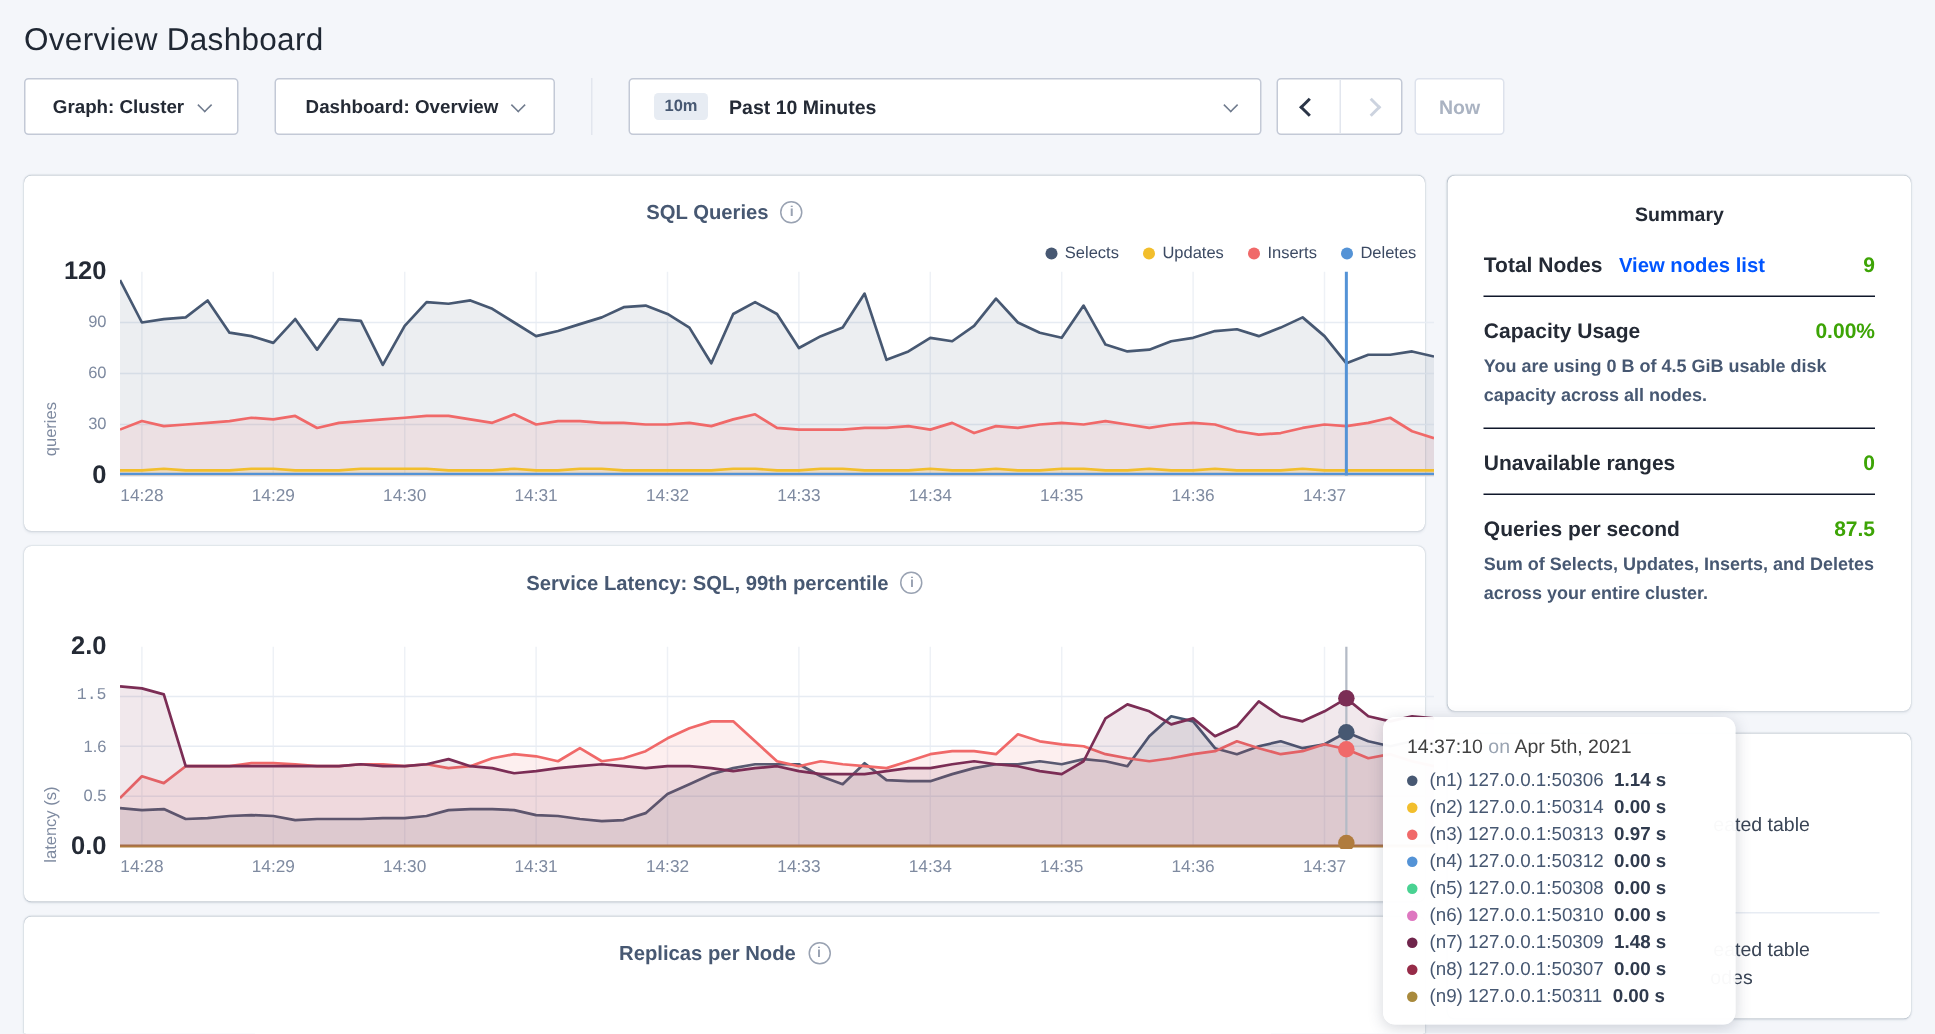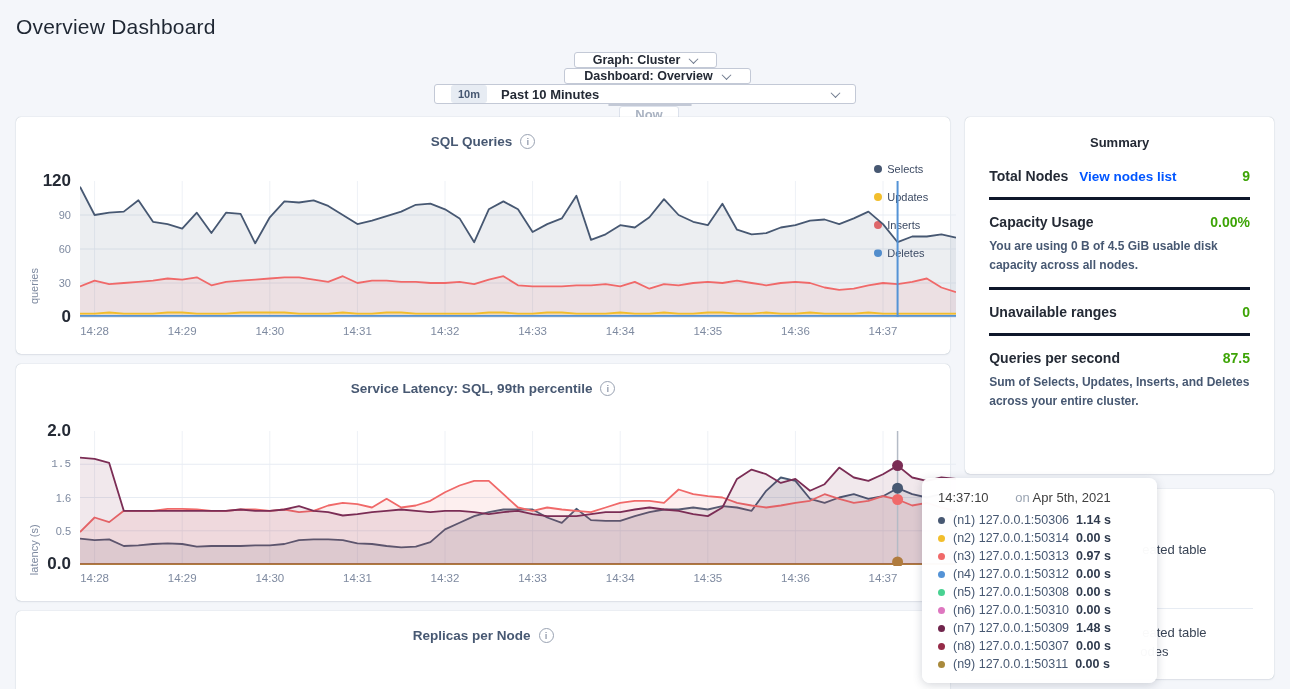--- a/index.html
+++ b/index.html
@@ -1,21 +1,21 @@
 <!DOCTYPE html>
 <html><head>
 <meta charset="utf-8">
 <style>
   * { margin:0; padding:0; box-sizing:border-box; }
   html,body { width:1290px; height:689px; overflow:hidden; }
   body { background:#f4f6fa; font-family:"Liberation Sans",sans-serif; position:relative; color:#242a35; }
 
   .page-title { font-size:21px; font-weight:500; color:#1f2733; padding:15px 0 0 16px; letter-spacing:.2px; }
 
-  .toolbar { display:flex; align-items:center; margin:13px 16px 1px; height:38px;flex-direction:column; }
+  .toolbar { display:flex; align-items:center; margin:13px 16px 1px; height:38px; }
   .dd { height:38px; border:1px solid #c3c9d6; border-radius:3px; background:#fff; display:flex; align-items:center; justify-content:center; gap:10px; font-size:12.5px; font-weight:700; color:#242a35; cursor:pointer; }
   .dd-graph { width:143px; }
   .dd-dash  { width:187px; margin-left:24px; }
   .chev { width:7px; height:7px; border-right:1.5px solid #6f7a8d; border-bottom:1.5px solid #6f7a8d; transform:rotate(45deg) translate(-1px,-1px); }
   .tb-divider { width:1px; height:38px; background:#e2e6ee; margin:0 24px; }
   .time-picker { width:422px; height:38px; border:1px solid #c3c9d6; border-radius:3px; background:#fff; display:flex; align-items:center; padding:0 16px; cursor:pointer; }
   .time-badge { background:#e7ecf3; color:#475872; font-size:11px; font-weight:700; border-radius:3px; padding:3px 7px; margin-right:14px; }
   .time-label { font-size:13px; font-weight:700; flex:1; }
   .arrow-group { margin-left:10px; display:flex; height:38px; border:1px solid #c3c9d6; border-radius:3px; background:#fff; overflow:hidden; }
   .arrow-btn { width:41px; display:flex; align-items:center; justify-content:center; cursor:pointer; }
@@ -29,48 +29,48 @@
   .col-left { width:944px; }
   .col-right { width:312px; }
   .card { background:#fff; border-radius:5px; box-shadow:0 0 1px rgba(67,90,111,.45), 0 1px 2px rgba(67,90,111,.10); }
   .chart-card { height:237px; margin-bottom:10px; position:relative; }
   .chart-card.cut { height:120px; margin-bottom:0; }
 
   .chart-header { display:flex; justify-content:center; align-items:center; gap:8px; padding-top:17px; }
   .chart-title { font-size:13.5px; font-weight:700; color:#475872; }
   .info-icon { width:15px; height:15px; border:1px solid #99a2b2; border-radius:50%; color:#99a2b2; font-size:9.5px; line-height:13px; text-align:center; cursor:pointer; font-weight:700; }
 
-  .legend { position:absolute; top:46px; right:22px; display:flex; gap:16px;flex-direction:column; }
+  .legend { position:absolute; top:46px; right:6px; display:flex; gap:16px; }
   .legend-item { display:flex; align-items:center; font-size:11px; color:#3c4a63; }
   .legend-dot { width:8px; height:8px; border-radius:50%; margin-right:5px; }
 
   .plot { position:absolute; left:64px; width:876px; }
   .plot svg { display:block; }
   .ytick { position:absolute; right:calc(100% + 9px); transform:translateY(-50%); font-size:11px; color:#7e8aa0; white-space:nowrap; }
   .ytick.b { color:#242a35; font-weight:700; font-size:17px; }
   .xtick { position:absolute; transform:translateX(-50%); font-size:11.5px; color:#7e8aa0; }
   .ylab { position:absolute; left:-52px; top:50%; transform:translate(0,-50%); writing-mode:vertical-rl; rotate:180deg; font-size:11px; color:#7e8aa0; }
 
   .summary-card { height:357px; padding:18px 24px 12px; overflow:hidden; }
   .summary-title { text-align:center; font-size:13px; font-weight:700; margin-bottom:4px; }
-  .sum-row { padding:14px 0 13px; border-bottom:3px solid #0f172a; }
+  .sum-row { padding:14px 0 13px; border-bottom:1px solid #0f172a; }
   .sum-row:last-child { border-bottom:none; }
   .sum-head { display:flex; align-items:baseline; font-size:14px; font-weight:700; color:#242a35; }
   .sum-link { color:#0055ff; margin-left:11px; font-size:13.5px; cursor:pointer; }
   .sum-val { margin-left:auto; color:#3da406; }
   .sum-desc { font-size:12px; color:#475872; line-height:1.55; margin-top:7px; font-weight:700; }
 
   .events-card { margin-top:15px; height:190px; position:relative; overflow:hidden; }
   .ev-frag { position:absolute; font-size:13px; color:#394455; }
   .ev-divider { position:absolute; height:1px; background:#e7ecf3; }
 
   .tooltip { position:absolute; left:922px; top:478px; width:235px; background:rgba(255,255,255,.97); border-radius:8px; box-shadow:0 2px 10px rgba(60,70,90,.22); padding:12px 16px 10px; z-index:20; }
   .tt-head { font-size:13px; margin-bottom:6px; white-space:nowrap; }
   .tt-time, .tt-date { color:#404040; }
-  .tt-on { color:#9aa4b2;margin-left:23px; }
+  .tt-on { color:#9aa4b2; }
   .tt-row { display:flex; align-items:center; height:18px; font-size:12.5px; color:#475872; white-space:nowrap; }
   .tt-dot { width:7px; height:7px; border-radius:50%; margin-right:8px; flex:none; }
   .tt-val { font-weight:700; color:#2f3a4d; margin-left:7px; }
 </style>
 </head>
 <body>
 
 <div class="page-title">Overview Dashboard</div>
 
 <div class="toolbar">

